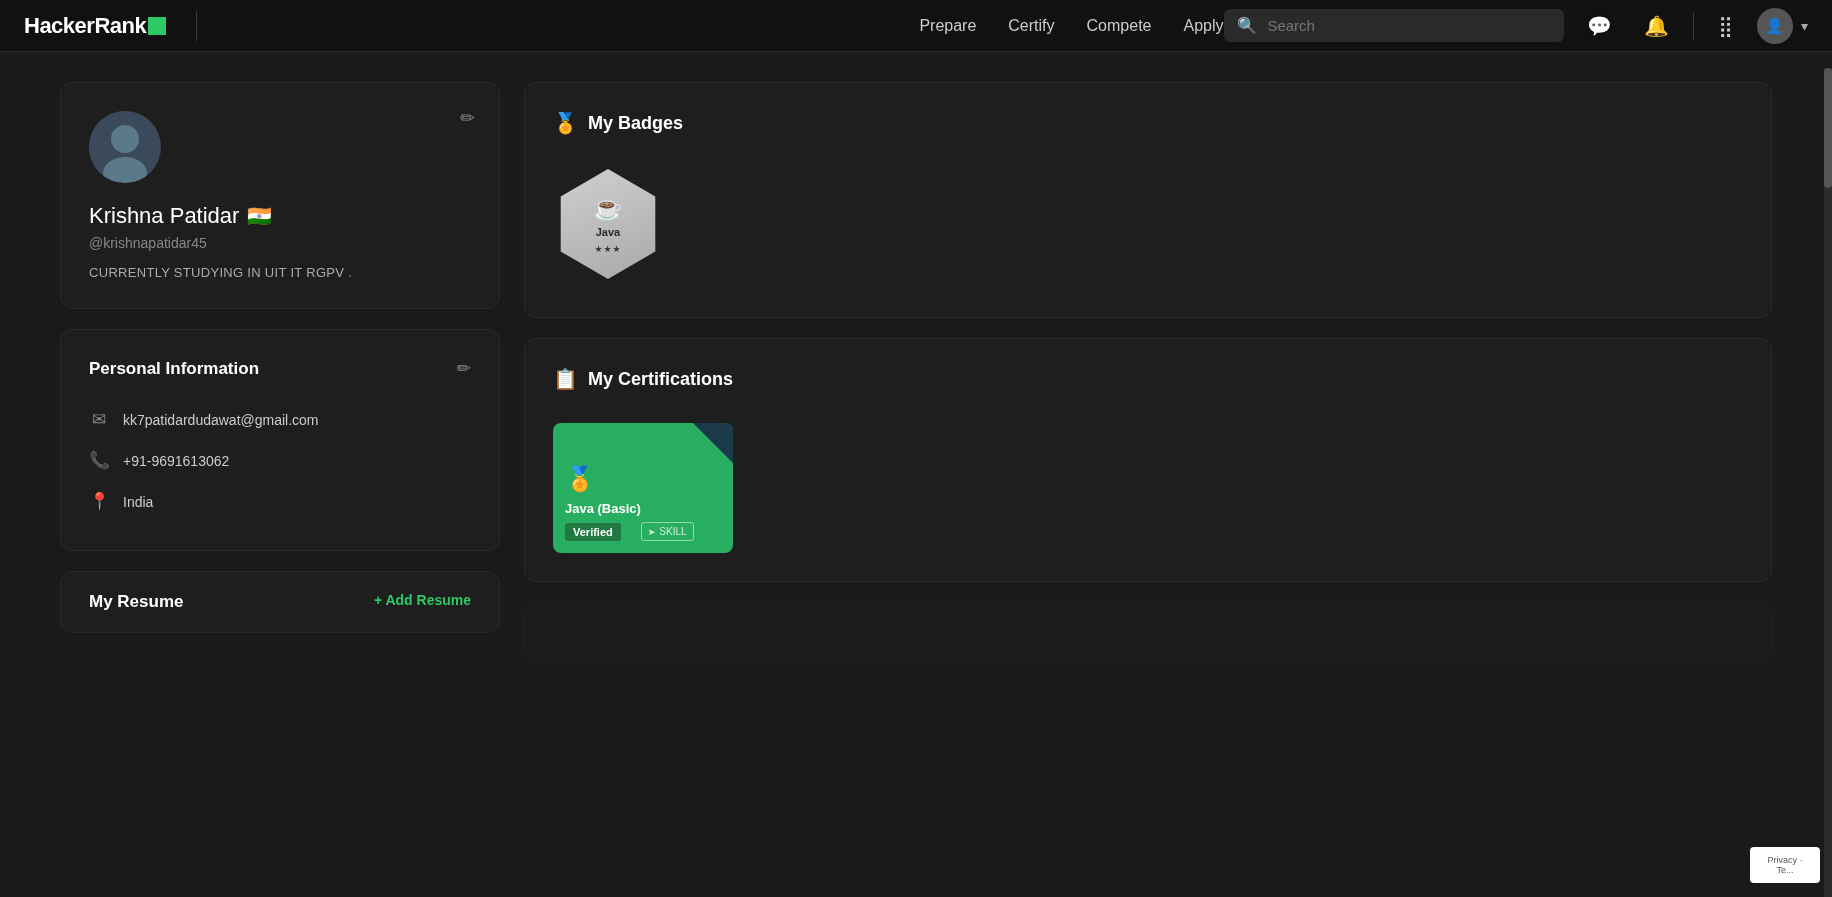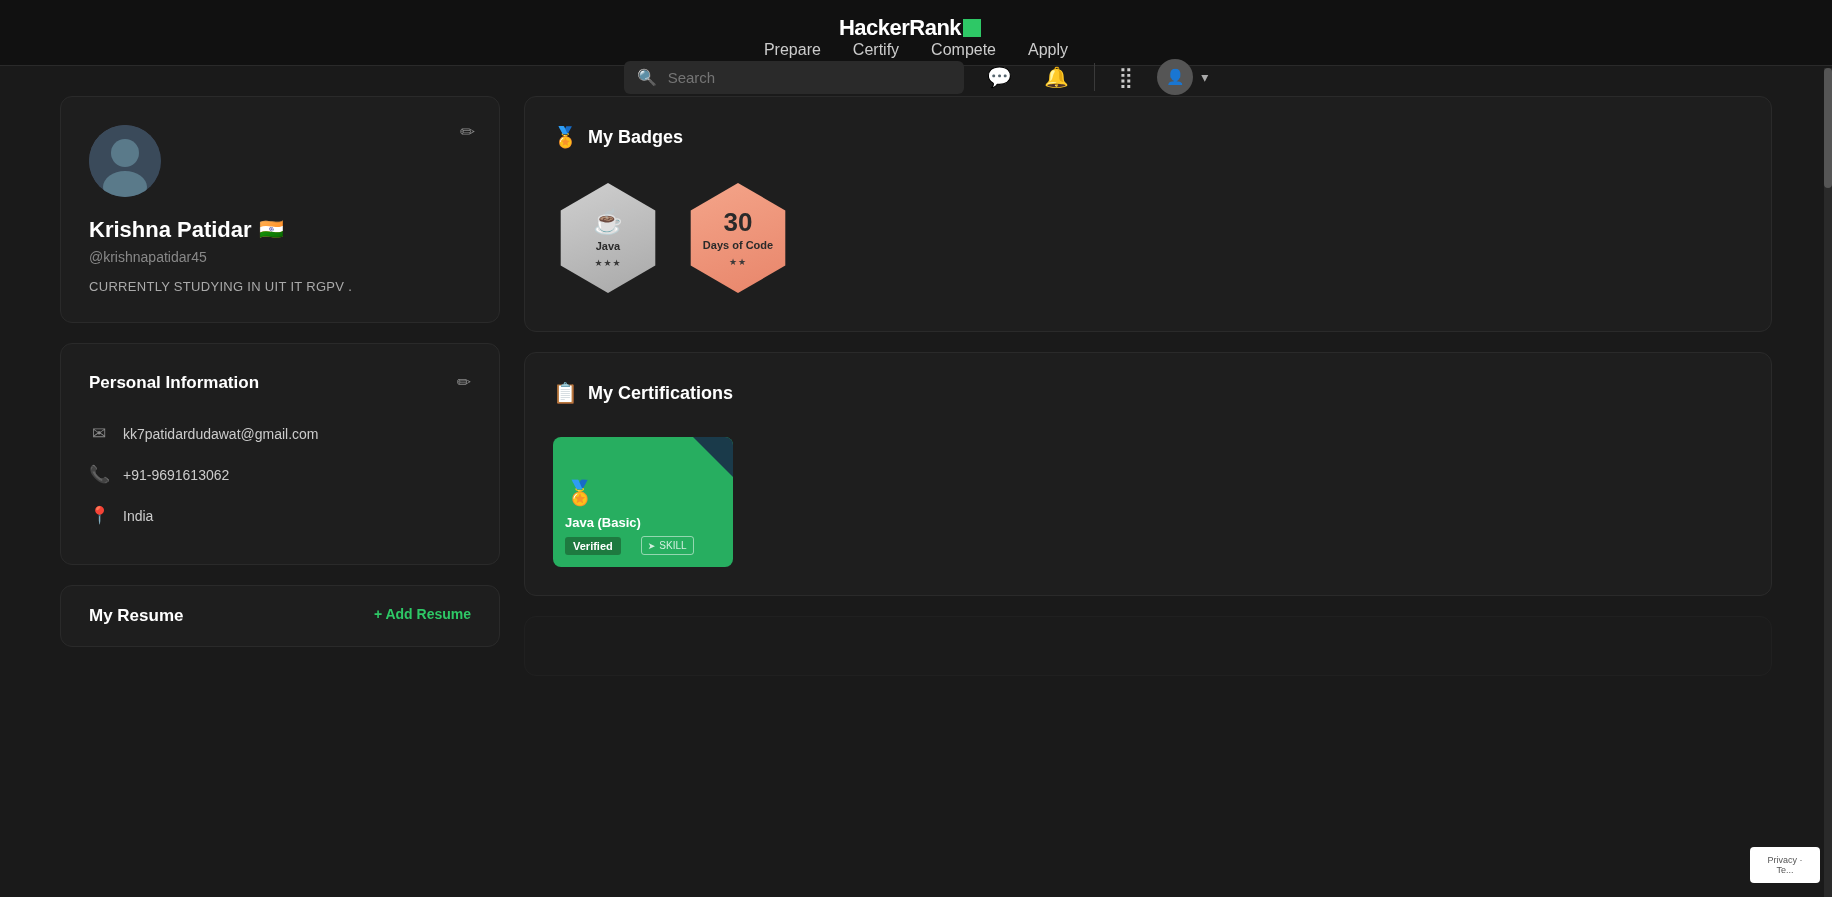--- a/index.html
+++ b/index.html
@@ -11,26 +11,25 @@
       width: 1832px;
       overflow-x: hidden;
     }
 
     
     .navbar {
       background-color: #111;
       display: flex;
       align-items: center;
       padding: 15px 24px;
-      height: 66px;
+      height: 52px;
       border-bottom: 1px solid #2a2a2a;
       position: sticky;
       top: 0;
       z-index: 100;
-      flex-direction: column;
     }
     .navbar-logo {
       display: flex;
       align-items: center;
       margin-right: 12px;
     }
     .logo-text {
       font-size: 22px;
       font-weight: 700;
       color: #fff;
@@ -173,23 +172,24 @@
       background: linear-gradient(135deg, #4a5568, #2d3748);
       overflow: hidden;
       margin-bottom: 20px;
       display: flex;
       align-items: center;
       justify-content: center;
       font-size: 28px;
     }
     .profile-name {
       font-size: 22px;
-      font-weight: 700;
+      font-weight: 400;
       margin-bottom: 6px;
       display: flex;
+      align-items: center;
       gap: 8px;
     }
     .flag-emoji { font-size: 20px; }
     .profile-username {
       color: #888;
       font-size: 14px;
       margin-bottom: 14px;
     }
     .profile-study {
       color: #aaa;
@@ -525,29 +525,20 @@
         <div class="badge-item">
           <div class="hexagon-wrapper">
             <div class="hexagon hex-java">
               <span class="hex-icon">☕</span>
               <span class="hex-label">Java</span>
               <span class="hex-stars">★★★</span>
             </div>
           </div>
         </div>
 
-        <div class="badge-item">
-          <div class="hexagon-wrapper">
-            <div class="hexagon hex-30days">
-              <span class="hex-30-number">30</span>
-              <span class="hex-label">Days of Code</span>
-              <span class="hex-stars">★★</span>
-            </div>
-          </div>
-        </div>
 
       </div>
     </div>
 
     <div class="card cert-card">
       <div class="section-header">
         <span class="section-icon">📋</span>
         <span class="section-title">My Certifications</span>
       </div>
       <div class="cert-grid">

